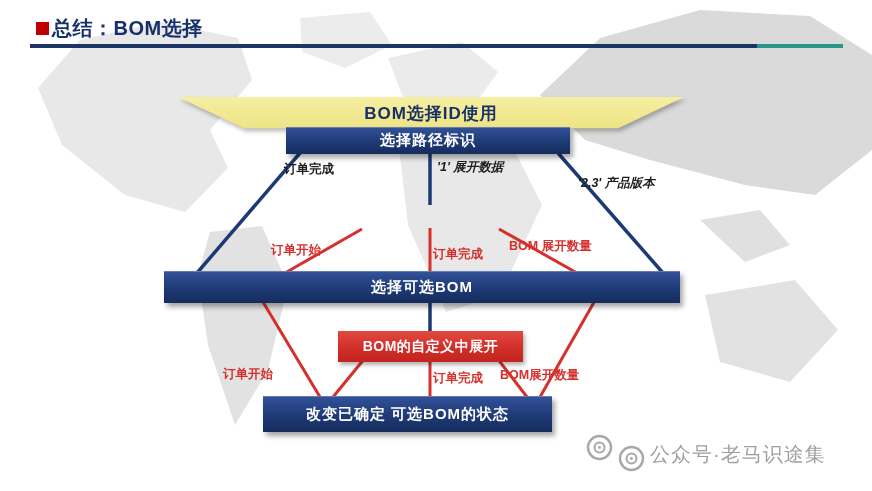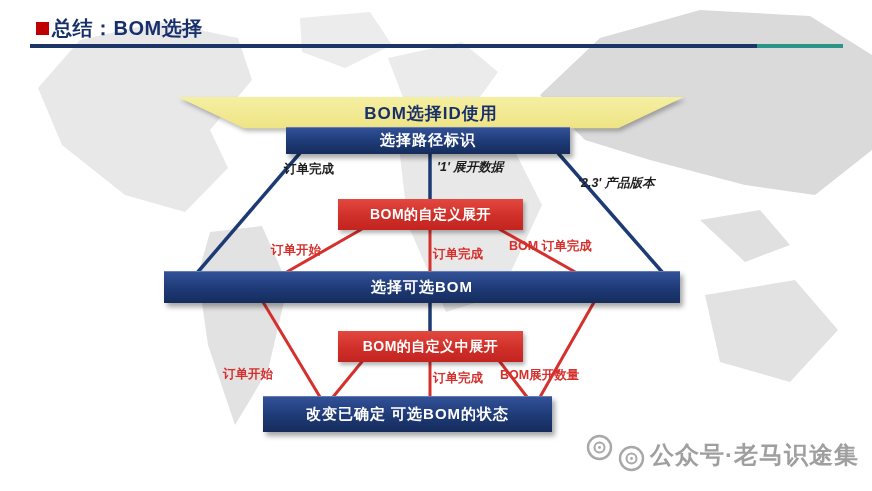--- a/index.html
+++ b/index.html
@@ -67,21 +67,21 @@
   #lbl-odone1   { left:433px; top:246px; }
   #lbl-qty1     { left:509px; top:238px; }
   #lbl-ostart2  { left:223px; top:366px; }
   #lbl-odone2   { left:433px; top:370px; }
   #lbl-qty2     { left:500px; top:367px; }
 
   
   .watermark { position:absolute; left:586px; top:434px; display:flex; align-items:center; gap:5px; }
   .wm-icon-a { margin-bottom:14px; }
   .wm-icon-b { margin-top:8px; }
-  .watermark-text { font-size:24px; letter-spacing:1px; color:var(--watermark-gray,#9f9f9f); font-weight:700; }
+  .watermark-text { font-size:20px; letter-spacing:1px; color:var(--watermark-gray,#9f9f9f); font-weight:400; }
 </style>
 </head>
 <body>
 
 <div class="slide">
 
   <svg class="map" viewBox="0 0 872 491" preserveAspectRatio="none" aria-hidden="true">
     <g>
       <path fill="#e8e8e8" d="M38,88 L80,40 L160,22 L238,38 L252,80 L210,130 L228,168 L185,212 L125,195 L62,145 Z"></path>
       <path fill="#ececec" d="M300,18 L370,12 L392,45 L345,68 L302,52 Z"></path>
@@ -122,31 +122,30 @@
     <span class="divider-teal"></span>
   </div>
 
   <div class="banner-wrap">
     <div class="banner">
       <span class="banner-text">BOM选择ID使用</span>
     </div>
   </div>
 
   <div id="node-path-id" class="node blue">选择路径标识</div>
-  <div id="node-custom-expand" class="node red">BOM的自定义展开</div>
   <div id="node-select-bom" class="node blue">选择可选BOM</div>
   <div id="node-change-status" class="node blue">改变已确定 可选BOM的状态</div>
   <div id="node-custom-mid" class="node red">BOM的自定义中展开</div>
 
   <span id="lbl-batch" class="lbl black">订单完成</span>
   <span id="lbl-expand" class="lbl black">'1' 展开数据</span>
   <span id="lbl-version" class="lbl black">'2,3' 产品版本</span>
   <span id="lbl-ostart1" class="lbl red">订单开始</span>
   <span id="lbl-odone1" class="lbl red">订单完成</span>
-  <span id="lbl-qty1" class="lbl red">BOM 订单完成</span>
+  <span id="lbl-qty1" class="lbl red">BOM 展开数量</span>
   <span id="lbl-ostart2" class="lbl red">订单开始</span>
   <span id="lbl-odone2" class="lbl red">订单完成</span>
   <span id="lbl-qty2" class="lbl red">BOM展开数量</span>
 
   <div class="watermark">
     <svg class="wm-icon-a" width="27" height="27" viewBox="0 0 27 27" aria-hidden="true">
       <circle cx="13.5" cy="13.5" r="11.5" fill="none" stroke="#a8a8a8" stroke-width="2.4"></circle>
       <circle cx="13.5" cy="13.5" r="5" fill="none" stroke="#a8a8a8" stroke-width="2"></circle>
       <circle cx="13.5" cy="13.5" r="1.4" fill="#a8a8a8"></circle>
     </svg>

